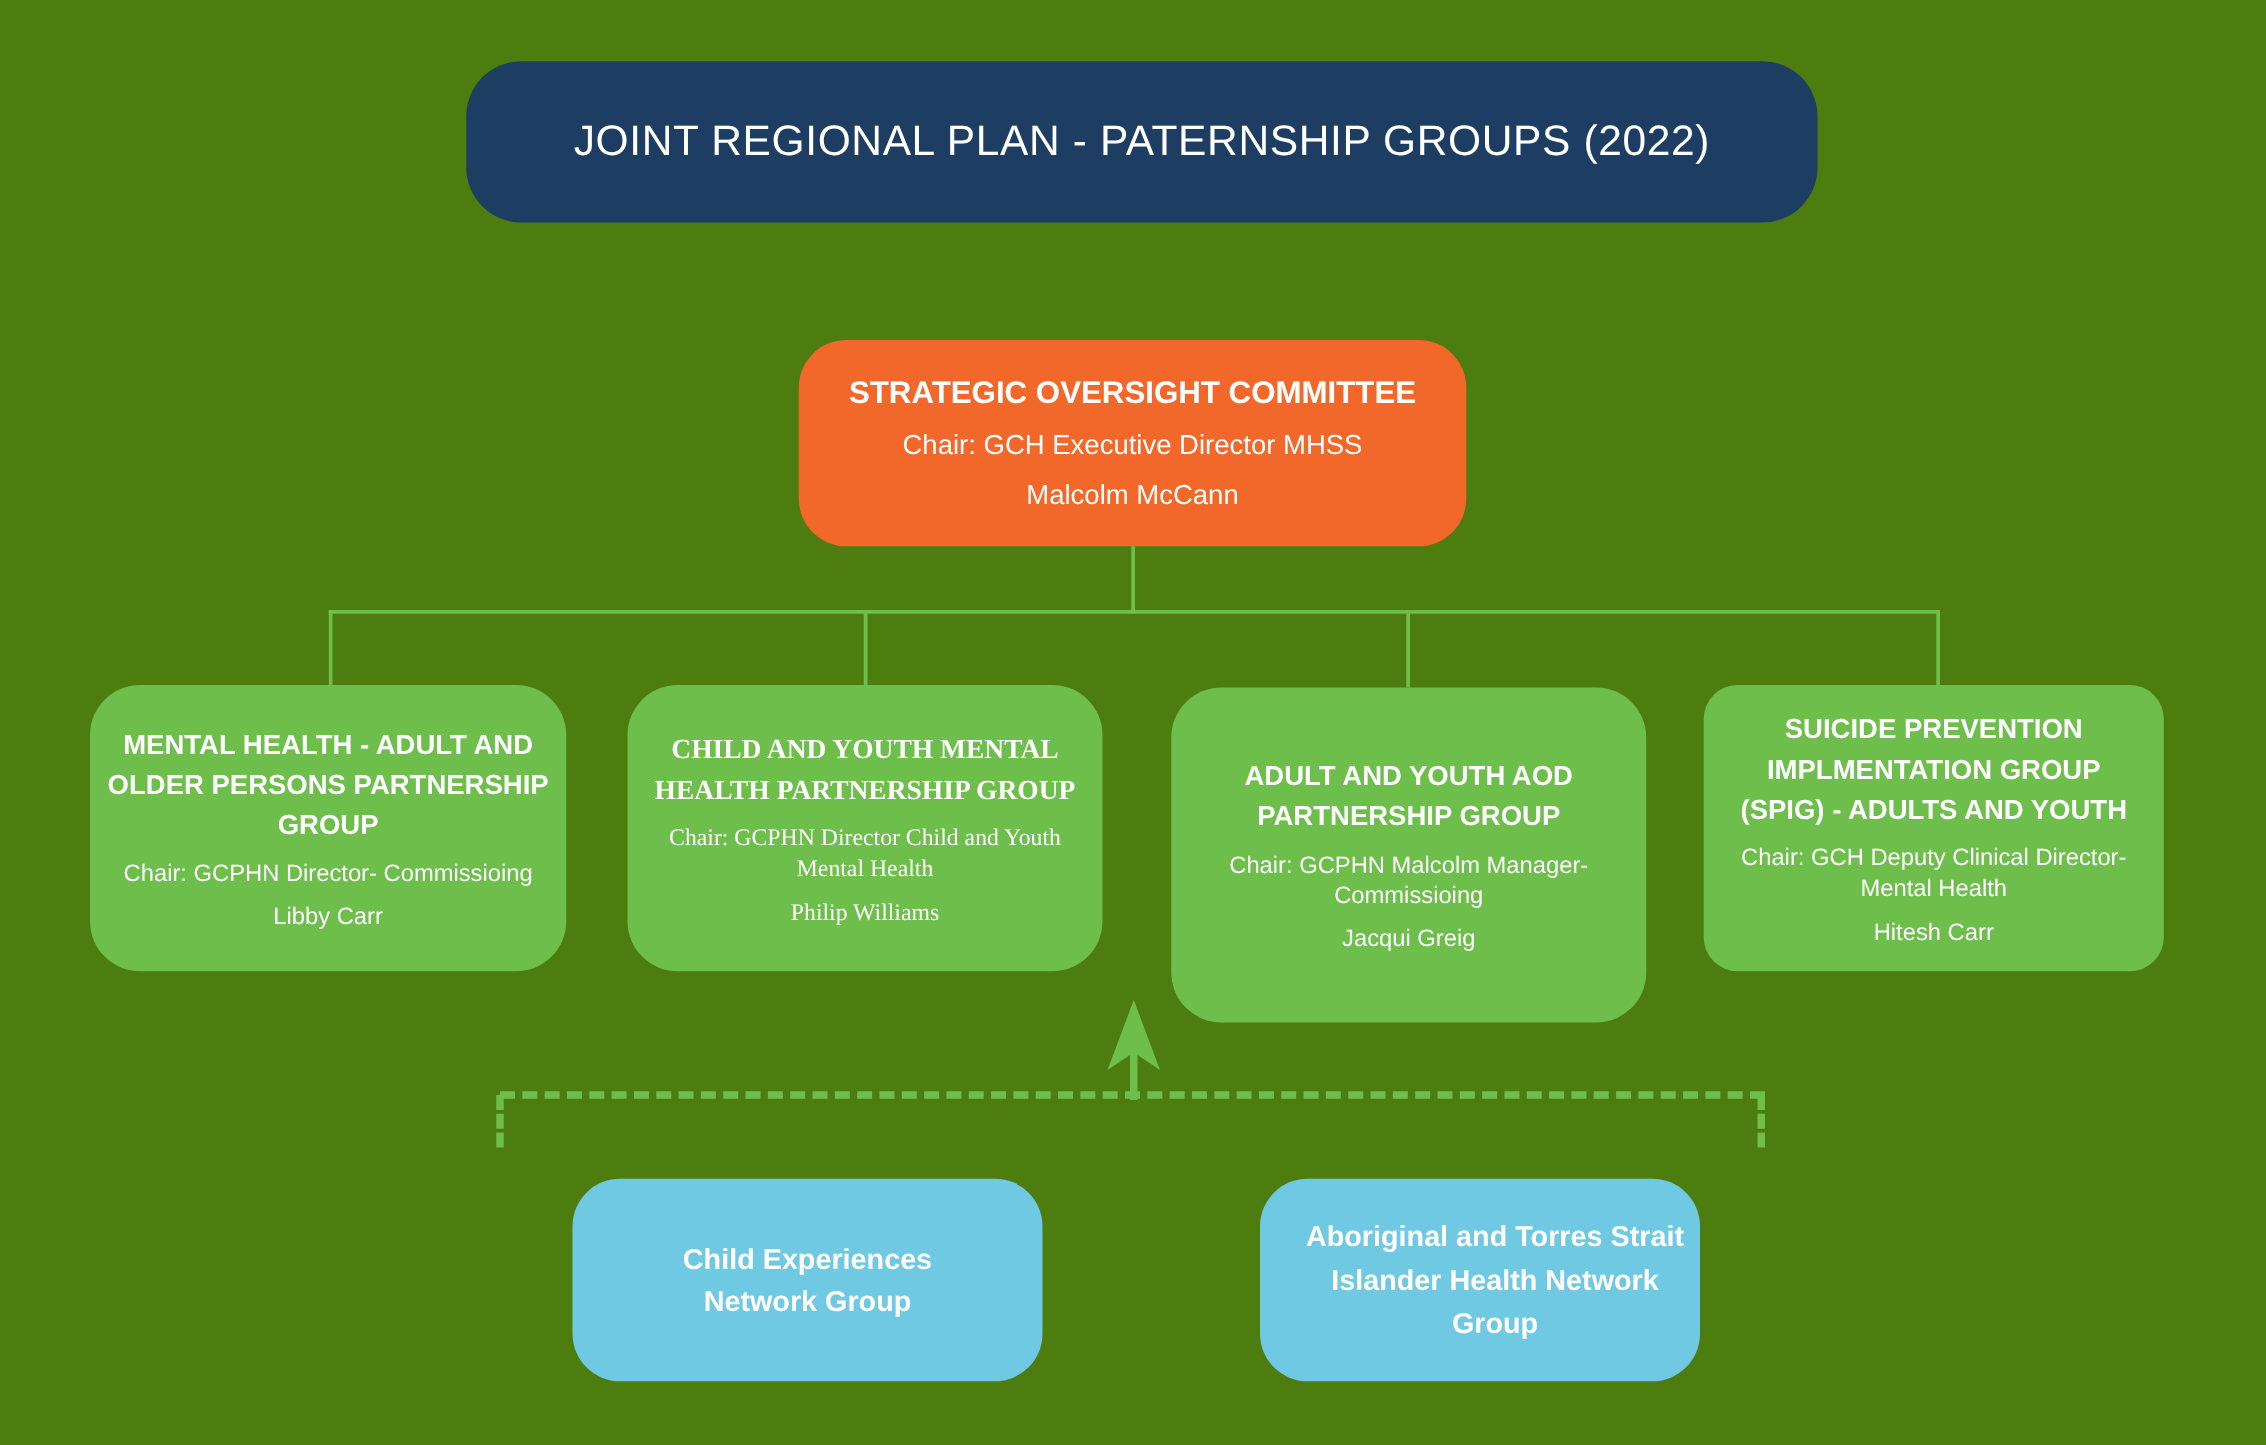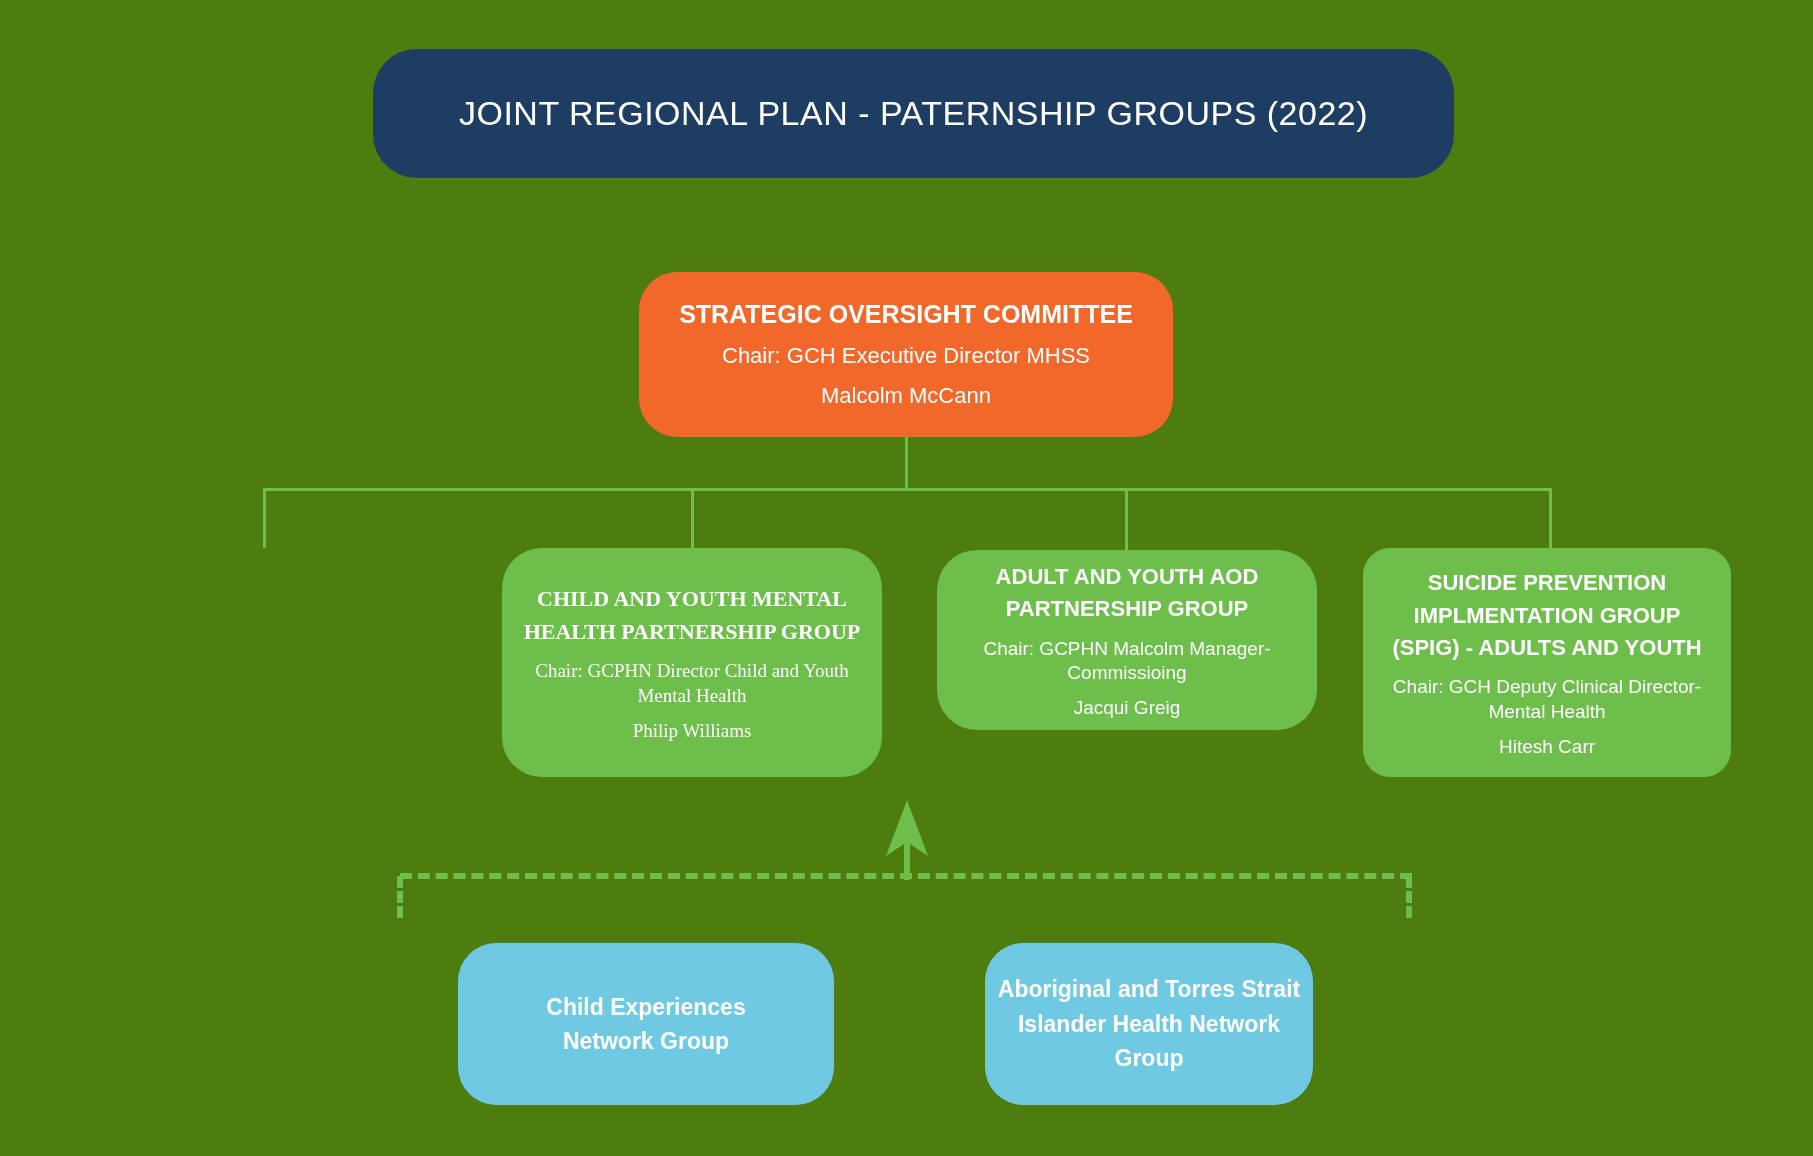--- a/index.html
+++ b/index.html
@@ -30,21 +30,21 @@
   .line{ position:absolute; background:var(--green,#6EBE4C); }
   
   .group{
     position:absolute; top:548px; height:229px; width:380px;
     background:var(--green,#6EBE4C); border-radius:40px;
     display:flex; flex-direction:column; align-items:center; justify-content:center;
     color:#fff; text-align:center; padding:0 14px; box-sizing:border-box;
   }
   .g1{ left:72px;  width:381px; }
   .g2{ left:502px;font-family:Liberation Serif, serif; }
-  .g3{ left:937px; top:550px; height:180px; }
+  .g3{ left:937px; top:550px; height:268px; }
   .g4{ left:1363px; width:368px;border-radius:27px; }
   .g-title{ font-weight:bold; font-size:22px; line-height:1.47; white-space:pre-line; margin-bottom:11px; }
   .g-chair{ font-size:19px; line-height:1.3; white-space:pre-line; }
   .g-name{ font-size:19px; margin-top:11px; }
   
   .dash-h{
     position:absolute; left:400px; top:873px; width:1012px; height:0;
     border-top:6px dashed var(--green,#6EBE4C);
   }
   .dash-v{ position:absolute; width:0; height:42px; top:876px; border-left:6px dashed var(--green,#6EBE4C); }
@@ -52,21 +52,21 @@
   .dash-v.right{ left:1406px; }
   .up-arrow{ position:absolute; left:884px; top:800px; }
   
   .network{
     position:absolute; top:943px; height:162px; width:376px;
     background:var(--sky-blue,#70C9E3); border-radius:38px;
     display:flex; align-items:center; justify-content:center;
     color:#fff; text-align:center;
   }
   .n1{ left:458px; }
-  .n2{ left:985px; width:328px; }
+  .n2{ left:1008px; width:328px;padding-left:24px; }
   .n-label{ font-weight:bold; font-size:23px; line-height:1.5; white-space:pre-line; }
 </style>
 </head>
 <body>
 
 <div id="canvas">
 
   <div class="banner">
     <div class="banner-title">JOINT REGIONAL PLAN - PATERNSHIP GROUPS (2022)</div>
   </div>
@@ -77,20 +77,27 @@
     <div class="c-sub">Malcolm McCann</div>
   </div>
 
   <div class="line" style="left:905px; top:437px; width:3px; height:53px;"></div>
   <div class="line" style="left:263px; top:488px; width:1289px; height:3px;"></div>
   <div class="line" style="left:263px;  top:488px; width:3px; height:60px;"></div>
   <div class="line" style="left:691px;  top:488px; width:3px; height:60px;"></div>
   <div class="line" style="left:1125px; top:488px; width:3px; height:62px;"></div>
   <div class="line" style="left:1549px; top:488px; width:3px; height:60px;"></div>
 
+  <div class="group g1">
+    <div class="g-title">MENTAL HEALTH - ADULT AND
+OLDER PERSONS PARTNERSHIP
+GROUP</div>
+    <div class="g-chair">Chair: GCPHN Director- Commissioing</div>
+    <div class="g-name">Libby Carr</div>
+  </div>
 
   <div class="group g2">
     <div class="g-title">CHILD AND YOUTH MENTAL
 HEALTH PARTNERSHIP GROUP</div>
     <div class="g-chair">Chair: GCPHN Director Child and Youth
 Mental Health</div>
     <div class="g-name">Philip Williams</div>
   </div>
 
   <div class="group g3">

